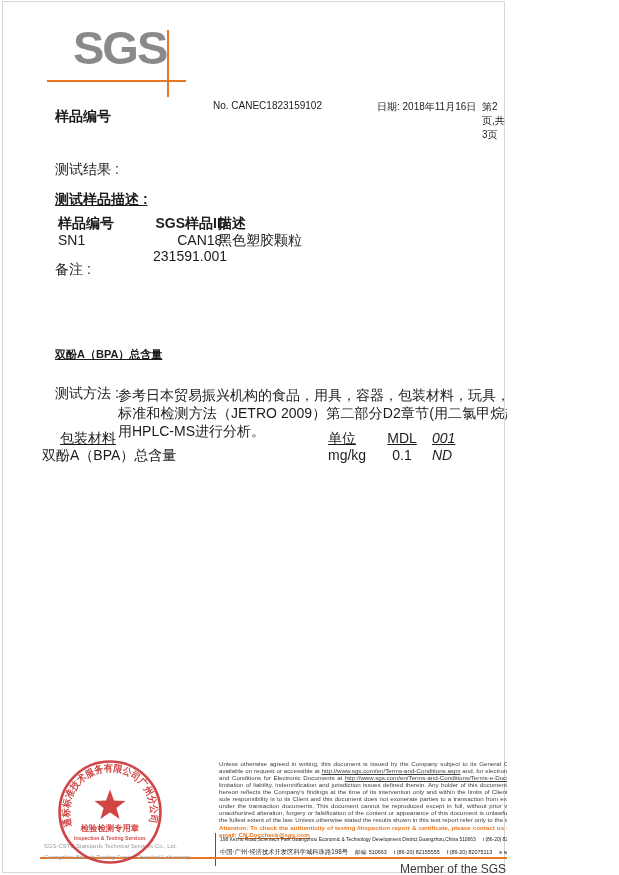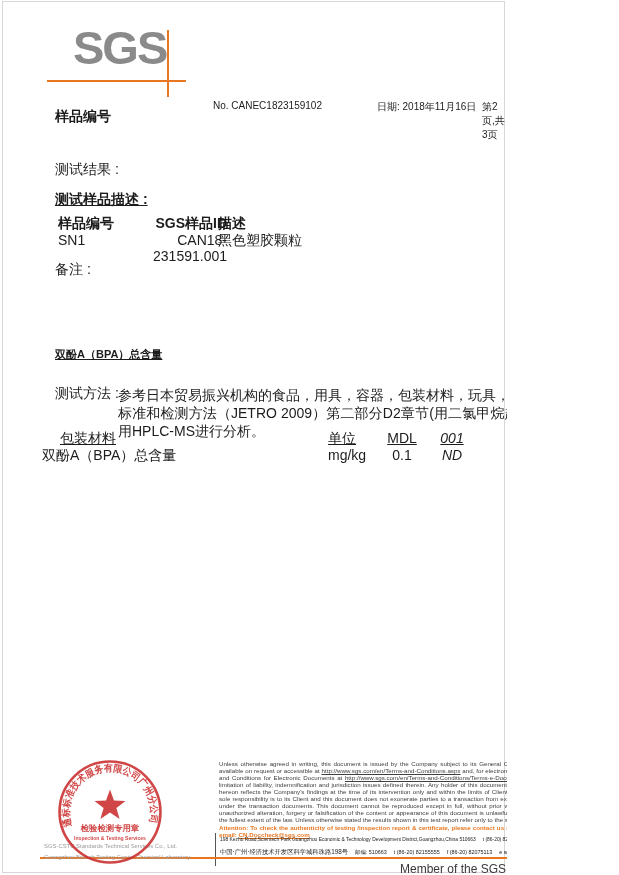--- a/index.html
+++ b/index.html
@@ -41,21 +41,21 @@
   .bpa-heading{left:55px;top:347px;font-size:11px;font-weight:bold;text-decoration:underline;}
   .lbl-method{left:55px;top:371px;}
   .method-text{left:118px;top:372px;width:476px;line-height:18px;text-align:justify;}
 
   .rt-head{top:416px;text-decoration:underline;}
   .rt-row{top:433px;}
   .rt-item-h{left:60px;}
   .rt-item{left:42px;}
   .rt-unit{left:328px;width:44px;text-align:left;}
   .rt-mdl{left:382px;width:40px;text-align:center;}
-  .rt-001{left:432px;width:40px;text-align:center;font-style:italic;}
+  .rt-001{left:432px;width:40px;text-align:left;font-style:italic;}
 
   
   .company1{left:44px;top:843px;font-size:5.9px;color:#9a9a9a;z-index:1;}
   .company2{left:44px;top:854px;font-size:5.9px;color:#9a9a9a;z-index:1;}
   .stamp{left:57px;top:759px;width:106px;height:106px;z-index:2;opacity:.9;}
   .legal-wrap{left:219px;top:760px;width:393px;font-size:6.2px;line-height:7px;color:#404040;text-align:justify;}
   .legal-wrap a,.legal-link{color:#404040;text-decoration:underline;}
   .attention{margin-top:1px;color:#e87722;font-weight:bold;}
   .attention .mail{color:#e87722;text-decoration:underline;font-weight:bold;}
   .addr-vline{left:215px;top:833px;width:1px;height:33px;background:#555;}

